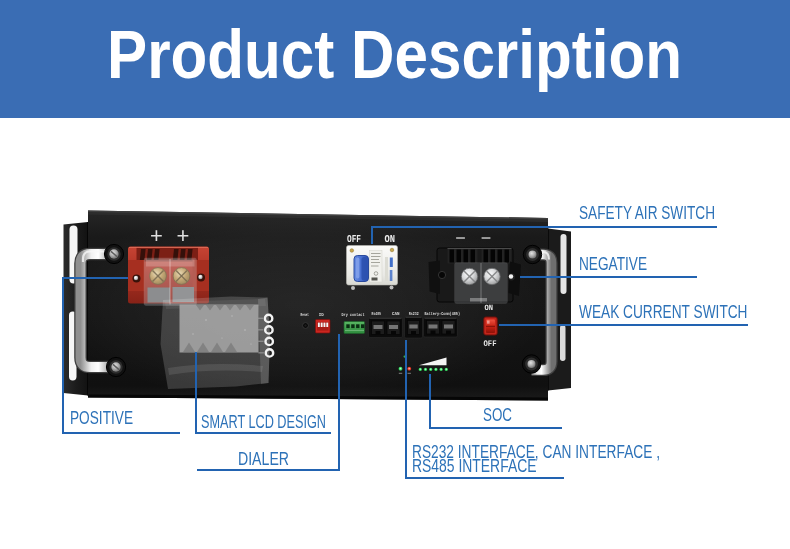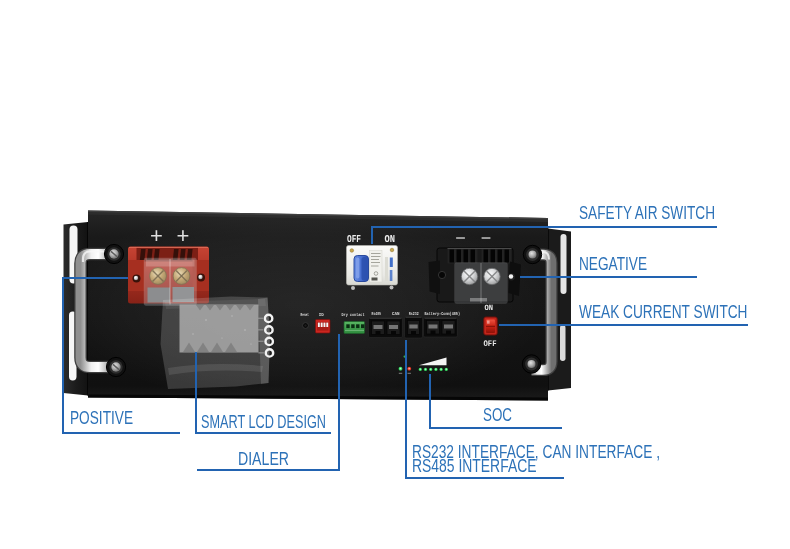--- a/index.html
+++ b/index.html
@@ -26,20 +26,23 @@
     position:absolute;color:#2d72b8;font-size:18px;line-height:1;
     white-space:nowrap;transform-origin:left top;font-weight:400;
   }
   .co-line{position:absolute;background:#2263b1;}
 </style>
 </head>
 <body>
 
 <div class="stage">
 
+  <div class="banner">
+    <div class="banner-title" style="transform: scaleX(0.884807);">Product Description</div>
+  </div>
 
   <svg class="product" viewBox="0 0 790 549" aria-hidden="true">
     <defs>
       <linearGradient id="panelV" x1="0" y1="0" x2="0" y2="1">
         <stop offset="0" stop-color="#242424"></stop>
         <stop offset="0.12" stop-color="#1a1a1a"></stop>
         <stop offset="0.55" stop-color="#151515"></stop>
         <stop offset="0.92" stop-color="#101010"></stop>
         <stop offset="1" stop-color="#1b1b1b"></stop>
       </linearGradient>

